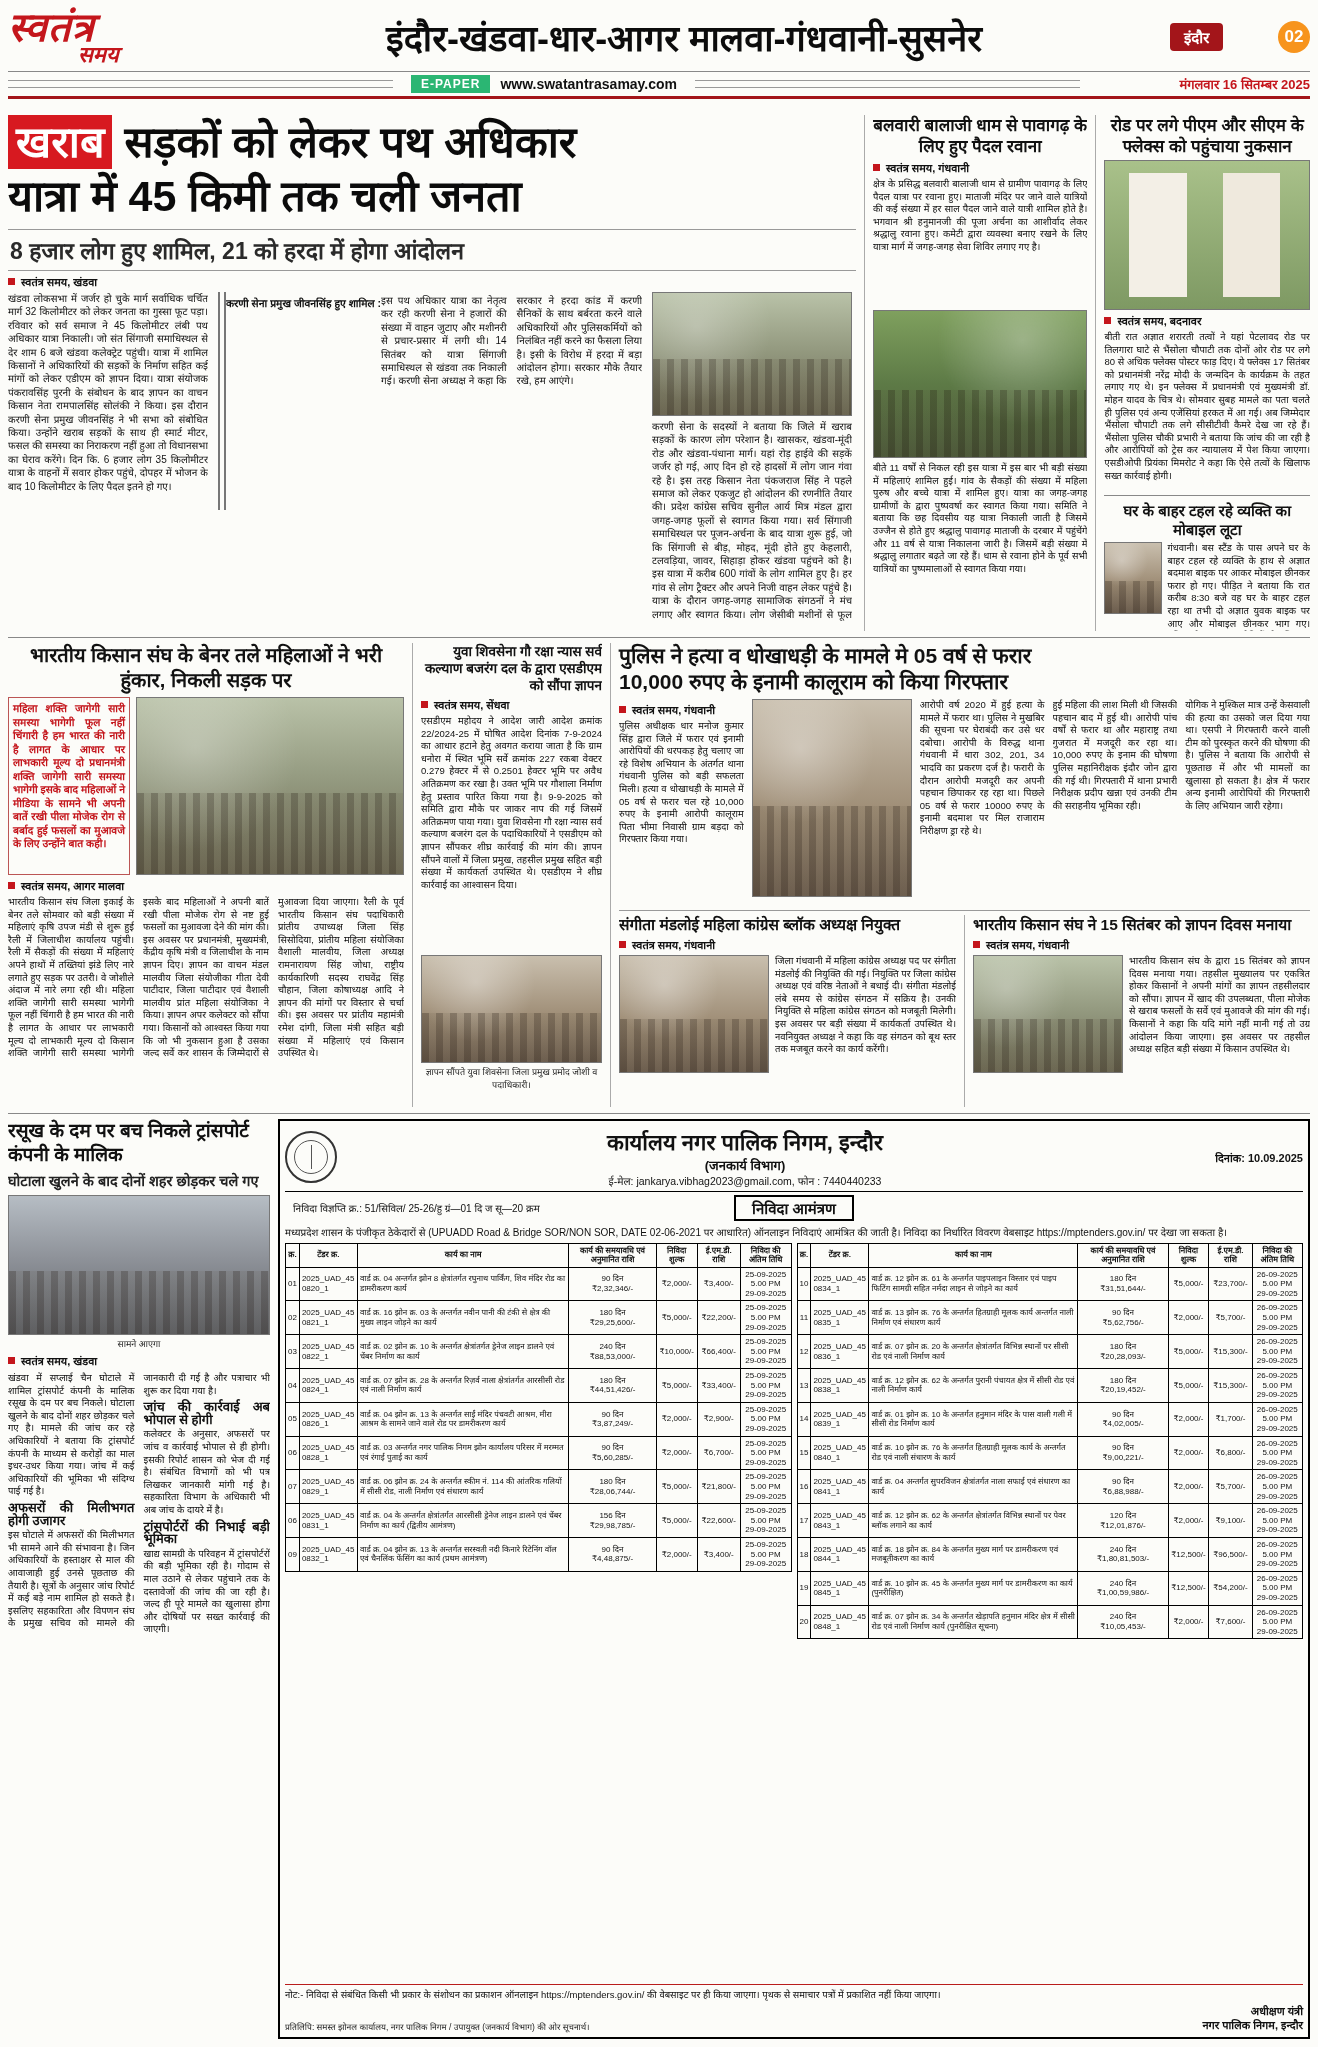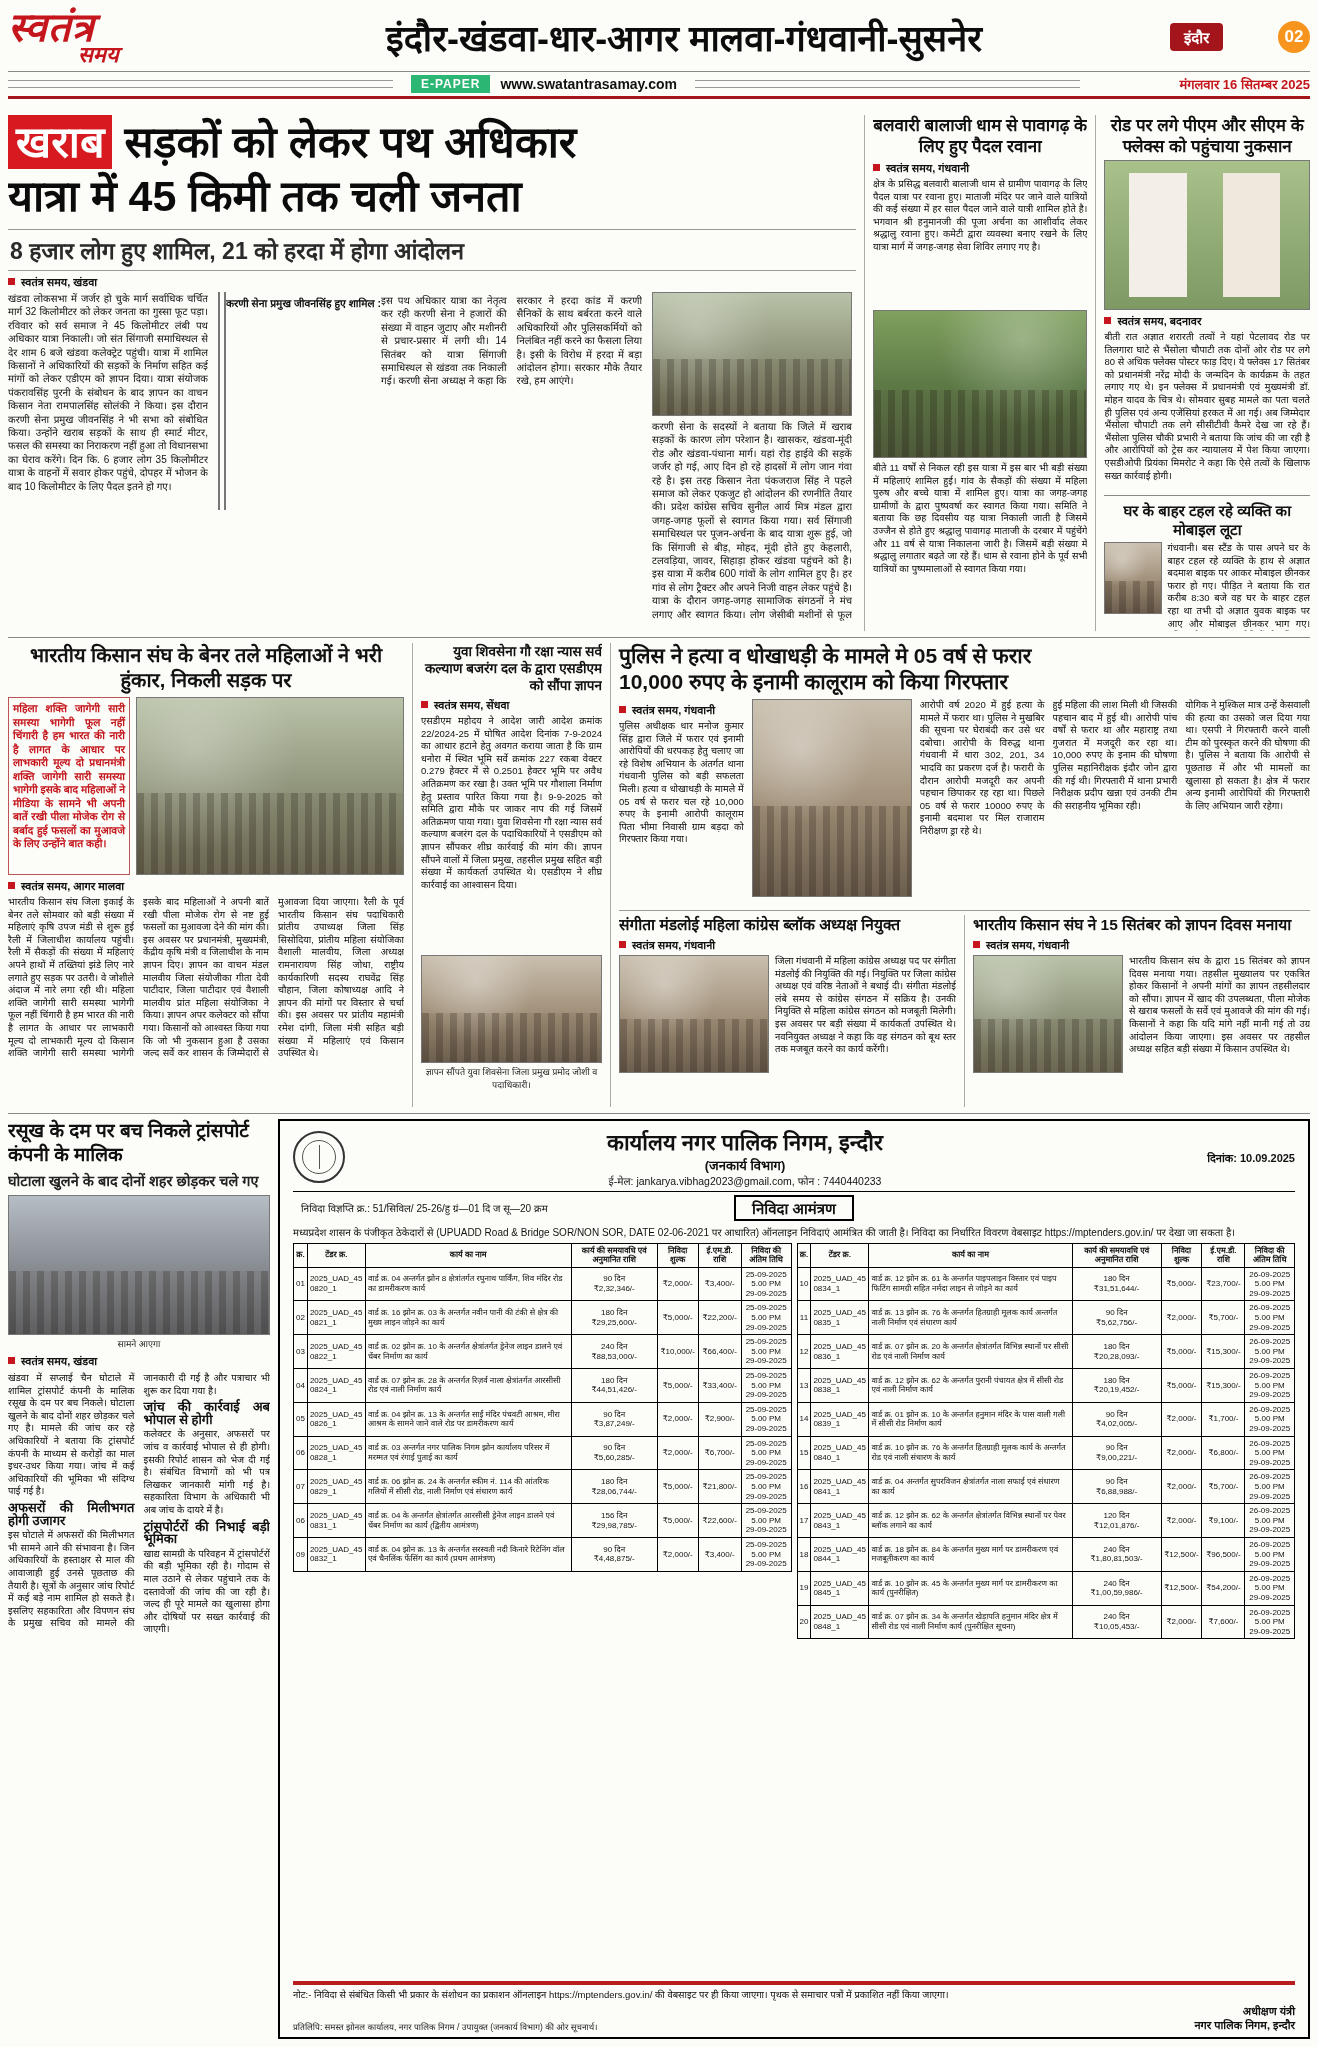--- a/index.html
+++ b/index.html
@@ -83,41 +83,41 @@
   .sub-h{font-weight:bold;font-size:15.5px;line-height:19px;}
   .sub-row{display:flex;gap:6px;margin-top:3px}
 
   
   .bot-sec{display:flex;gap:8px;height:926px;border-top:1px solid #888;margin-top:6px;padding-top:5px}
   .transport{width:262px;overflow:hidden}
   .tr-h{font-weight:bold;font-size:19px;line-height:24px}
   .tr-sub{font-weight:bold;font-size:14.5px;line-height:18px;margin:5px 0;color:#222}
   .tr-txt{column-count:2;column-gap:9px;height:620px;margin-top:4px}
 
-  .tender{flex:1;border:2px solid #000;padding:5px 13px;display:flex;flex-direction:column;overflow:hidden}
+  .tender{flex:1;border:2px solid #000;padding:5px 5px;display:flex;flex-direction:column;overflow:hidden}
   .tnd-head{display:flex;align-items:center;gap:10px;border-bottom:1px solid #000;padding-bottom:3px}
   .emblem{width:52px;height:52px;border:2px solid #333;border-radius:50%;position:relative;flex:none}
   .emblem::before{content:"";position:absolute;inset:7px;border:1px solid #555;border-radius:50%}
   .emblem::after{content:"";position:absolute;left:50%;top:12px;bottom:12px;width:1px;background:#555}
   .tnd-title{flex:1;text-align:center}
   .tnd-title .t1{font-size:22px;font-weight:bold}
   .tnd-title .t2{font-size:13px;font-weight:bold}
   .tnd-title .t3{font-size:10.5px}
   .tnd-date{width:150px;text-align:right;font-size:11px;font-weight:bold}
   .tnd-refrow{display:flex;align-items:center;margin:3px 8px}
   .tnd-ref{flex:1;font-size:10px}
   .tnd-amantran{border:2px double #000;font-weight:bold;font-size:15px;padding:1px 16px}
   .tnd-intro{font-size:10px;line-height:12.5px;margin:3px 0;text-align:justify}
   .tnd-tables{display:flex;gap:5px;flex:1;overflow:hidden}
   .tnd-tbl{border-collapse:collapse;width:50%;height:max-content}
   .tnd-tbl th,.tnd-tbl td{border:1px solid #000;font-size:8px;line-height:9.6px;padding:2px;vertical-align:middle}
   .tnd-tbl th{font-weight:bold;text-align:center}
   .td-c{text-align:center}
   .td-id{word-break:break-all;width:58px}
-  .tnd-note{font-size:9.5px;margin-top:4px;border-top:4px solid #b91c1c;padding-top:3px;text-align:justify}
+  .tnd-note{font-size:9.5px;margin-top:4px;border-top:1px solid #b91c1c;padding-top:3px;text-align:justify}
   .tnd-signrow{display:flex;justify-content:space-between;align-items:flex-end;margin-top:3px}
   .tnd-copy{font-size:8.5px;color:#222;max-width:60%}
   .tnd-sign{text-align:right;font-size:11px;font-weight:bold;line-height:14px}
 
   
   .cbar{display:flex;justify-content:space-between;margin-top:8px;padding:0 30px}
   .cbar i{display:block;width:26px;height:12px}
 </style>
 </head>
 <body>

